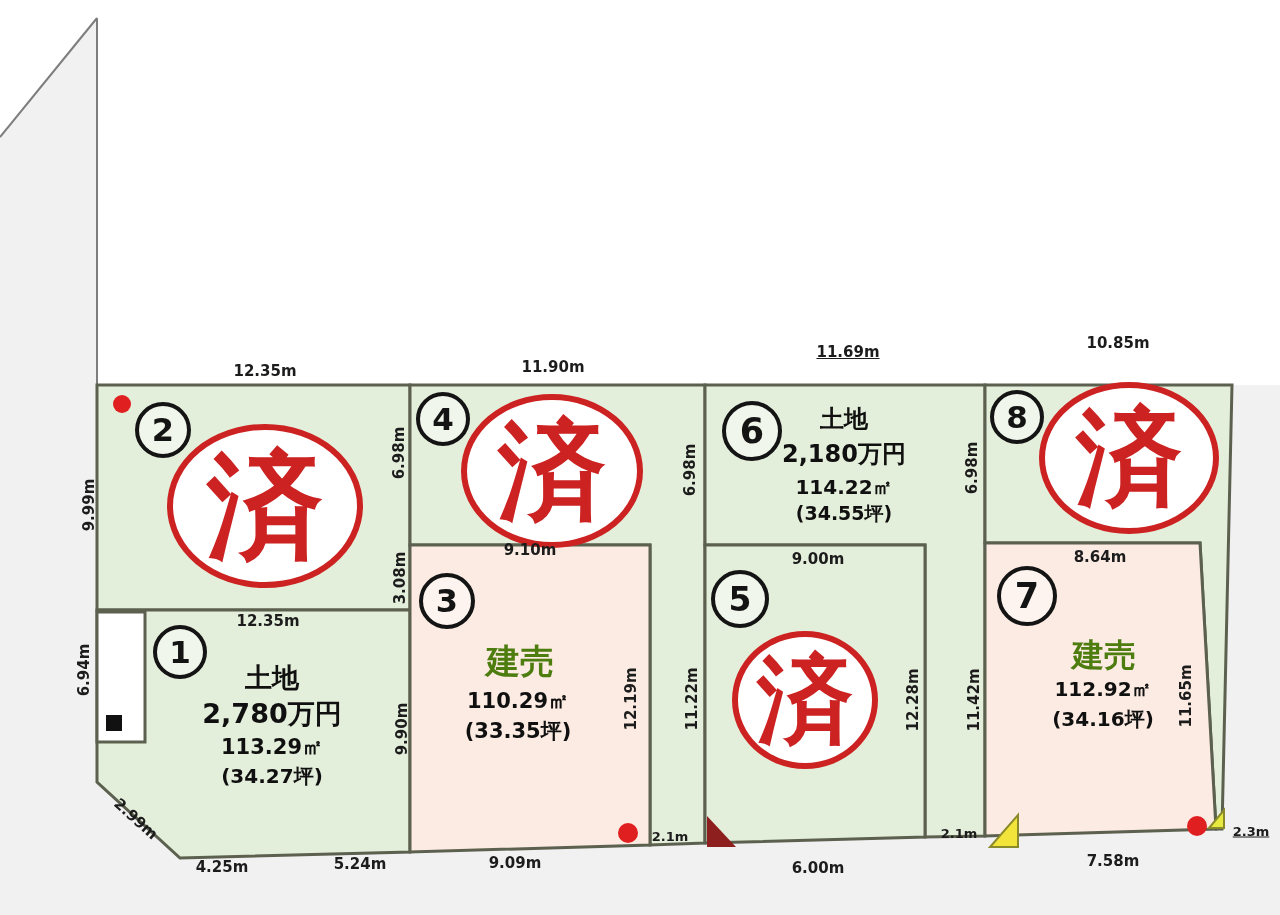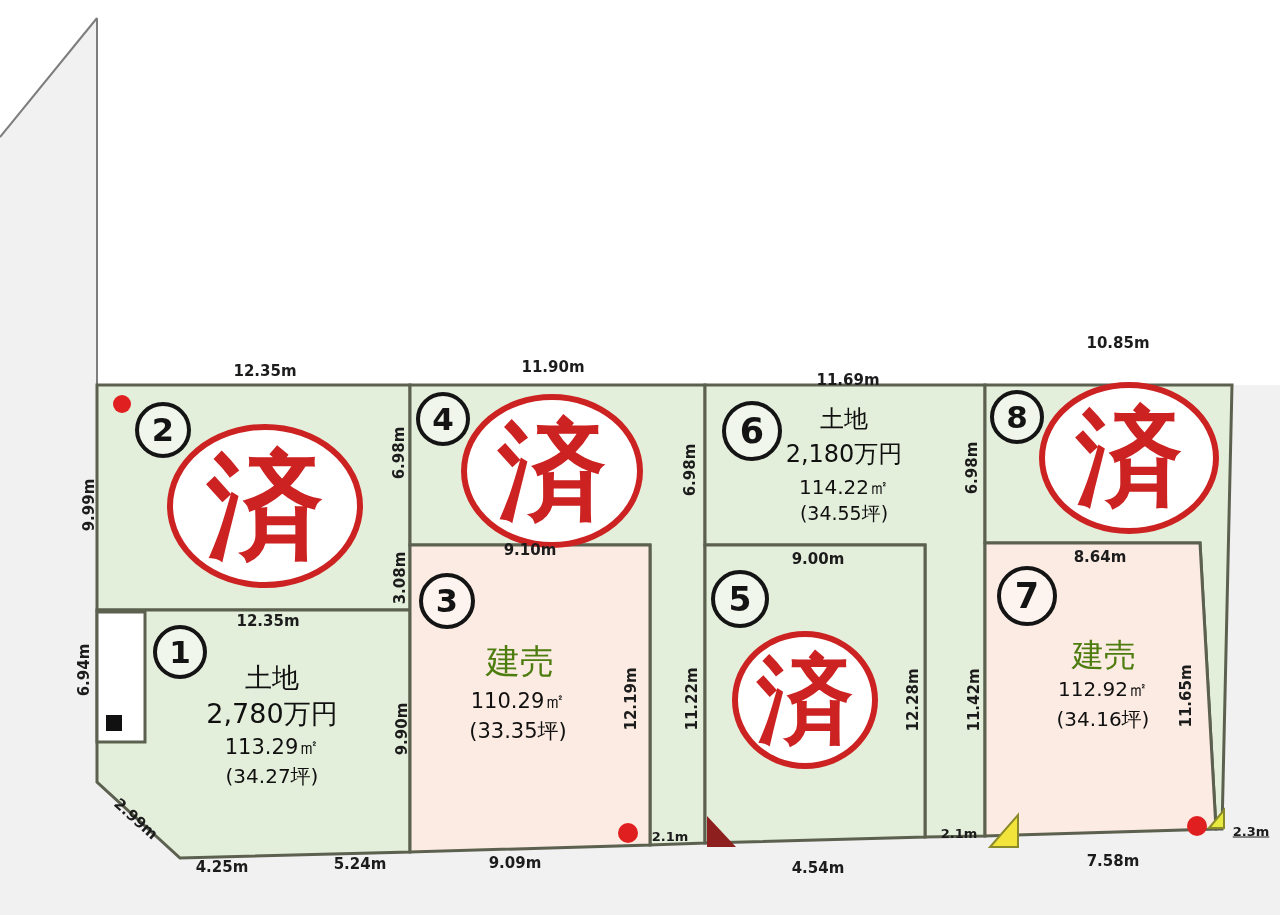--- a/index.html
+++ b/index.html
@@ -10,21 +10,21 @@
        color:#1c1c1c;white-space:nowrap;}
   .lbl.v{transform:translate(-50%,-50%) rotate(-90deg);}
   .lbl.small{font-size:13px;}
   .lbl.diag{transform:translate(-50%,-50%) rotate(42deg);}
   .lotnum{position:absolute;transform:translate(-50%,-50%);border:4px solid #141414;
           border-radius:50%;display:flex;align-items:center;justify-content:center;
           font-weight:bold;color:#141414;background:rgba(255,255,255,.45);line-height:1;}
   .stamp{position:absolute;transform:translate(-50%,-50%);border:6px solid #cc2222;
          border-radius:50%;background:#ffffff;display:flex;align-items:center;
          justify-content:center;color:#cc2222;font-weight:bold;line-height:1;}
-  .info{position:absolute;transform:translate(-50%,-50%);font-weight:normal;color:#101010;
+  .info{position:absolute;transform:translate(-50%,-50%);font-weight:bold;color:#101010;
         white-space:nowrap;text-align:right;line-height:1;}
   .info.red{color:#4d7c0f;}
 </style>
 </head>
 <body>
 
 <div class="canvas">
 
   <svg width="1280" height="915" viewBox="0 0 1280 915">
 
@@ -104,32 +104,32 @@
   <div class="info red" style="left:520px;top:661px;font-size:34px;">建売</div>
   <div class="info" style="left:518px;top:701px;font-size:21px;">110.29㎡</div>
   <div class="info" style="left:518px;top:731px;font-size:21px;">(33.35坪)</div>
 
   <div class="info red" style="left:1104px;top:655px;font-size:32px;">建売</div>
   <div class="info" style="left:1103px;top:689px;font-size:20px;">112.92㎡</div>
   <div class="info" style="left:1103px;top:719px;font-size:20px;">(34.16坪)</div>
 
   <div class="lbl" style="left:265px;top:371px;">12.35m</div>
   <div class="lbl" style="left:553px;top:367px;">11.90m</div>
-  <div class="lbl" style="left:848px;top:380px;">11.69m</div>
+  <div class="lbl" style="left:848px;top:352px;text-decoration:underline;">11.69m</div>
   <div class="lbl" style="left:1118px;top:343px;">10.85m</div>
 
   <div class="lbl" style="left:268px;top:621px;">12.35m</div>
   <div class="lbl" style="left:530px;top:550px;">9.10m</div>
   <div class="lbl" style="left:818px;top:559px;">9.00m</div>
   <div class="lbl" style="left:1100px;top:557px;text-align:right;">8.64m</div>
 
   <div class="lbl" style="left:222px;top:867px;">4.25m</div>
   <div class="lbl" style="left:360px;top:864px;">5.24m</div>
   <div class="lbl" style="left:515px;top:863px;">9.09m</div>
-  <div class="lbl" style="left:818px;top:868px;">4.54m</div>
+  <div class="lbl" style="left:818px;top:868px;">6.00m</div>
   <div class="lbl" style="left:1113px;top:861px;">7.58m</div>
 
   <div class="lbl small" style="left:670px;top:836px;">2.1m</div>
   <div class="lbl small" style="left:959px;top:833px;">2.1m</div>
   <div class="lbl small" style="left:1251px;top:831px;text-decoration:underline;">2.3m</div>
 
   <div class="lbl v" style="left:89px;top:505px;">9.99m</div>
   <div class="lbl v" style="left:84px;top:670px;">6.94m</div>
   <div class="lbl v" style="left:399px;top:453px;">6.98m</div>
   <div class="lbl v" style="left:400px;top:578px;">3.08m</div>

